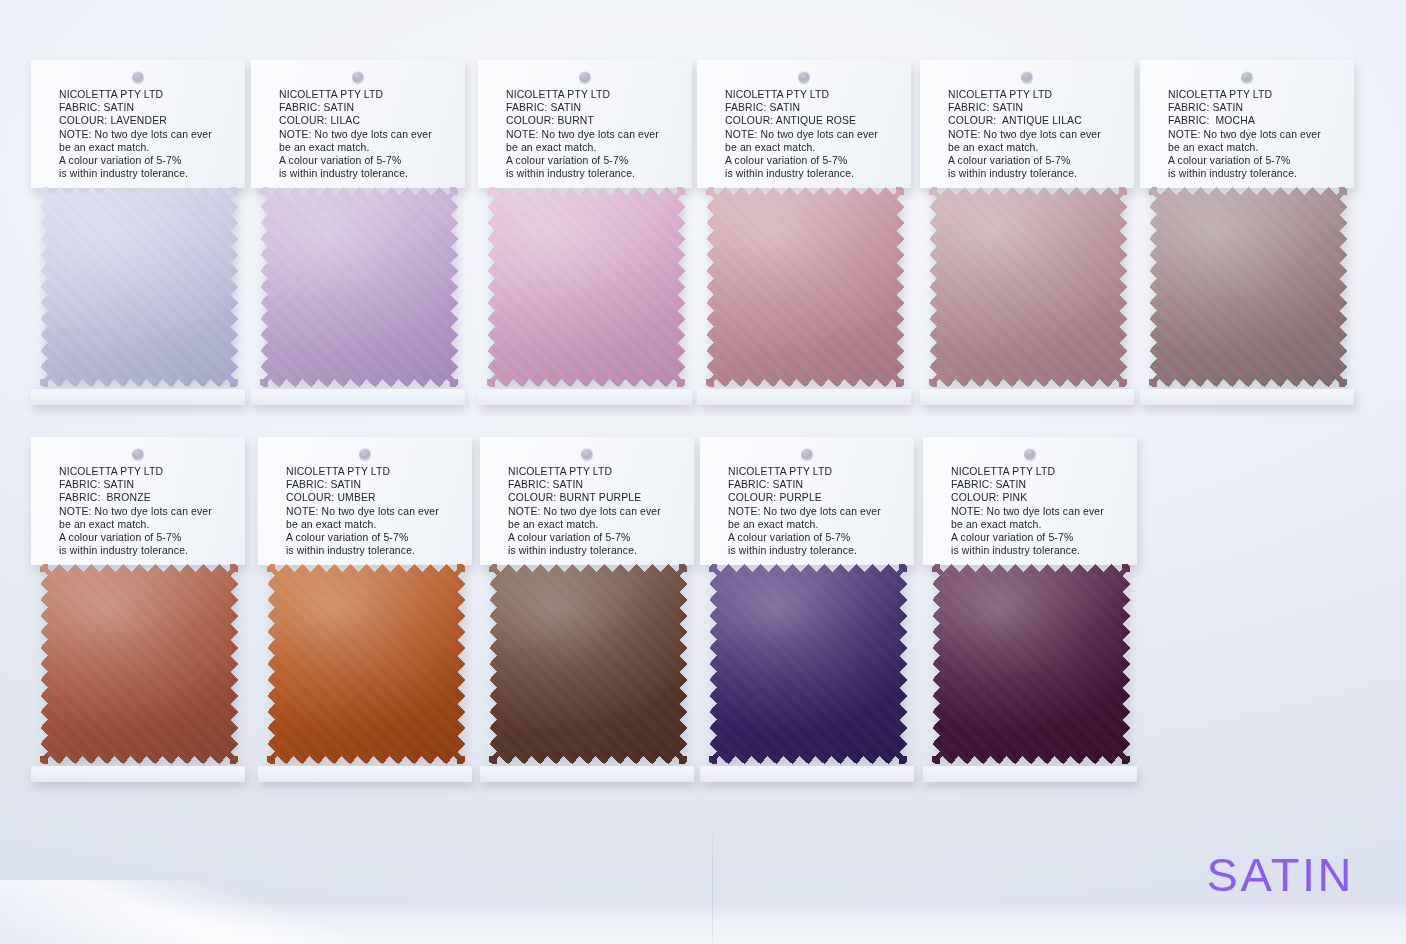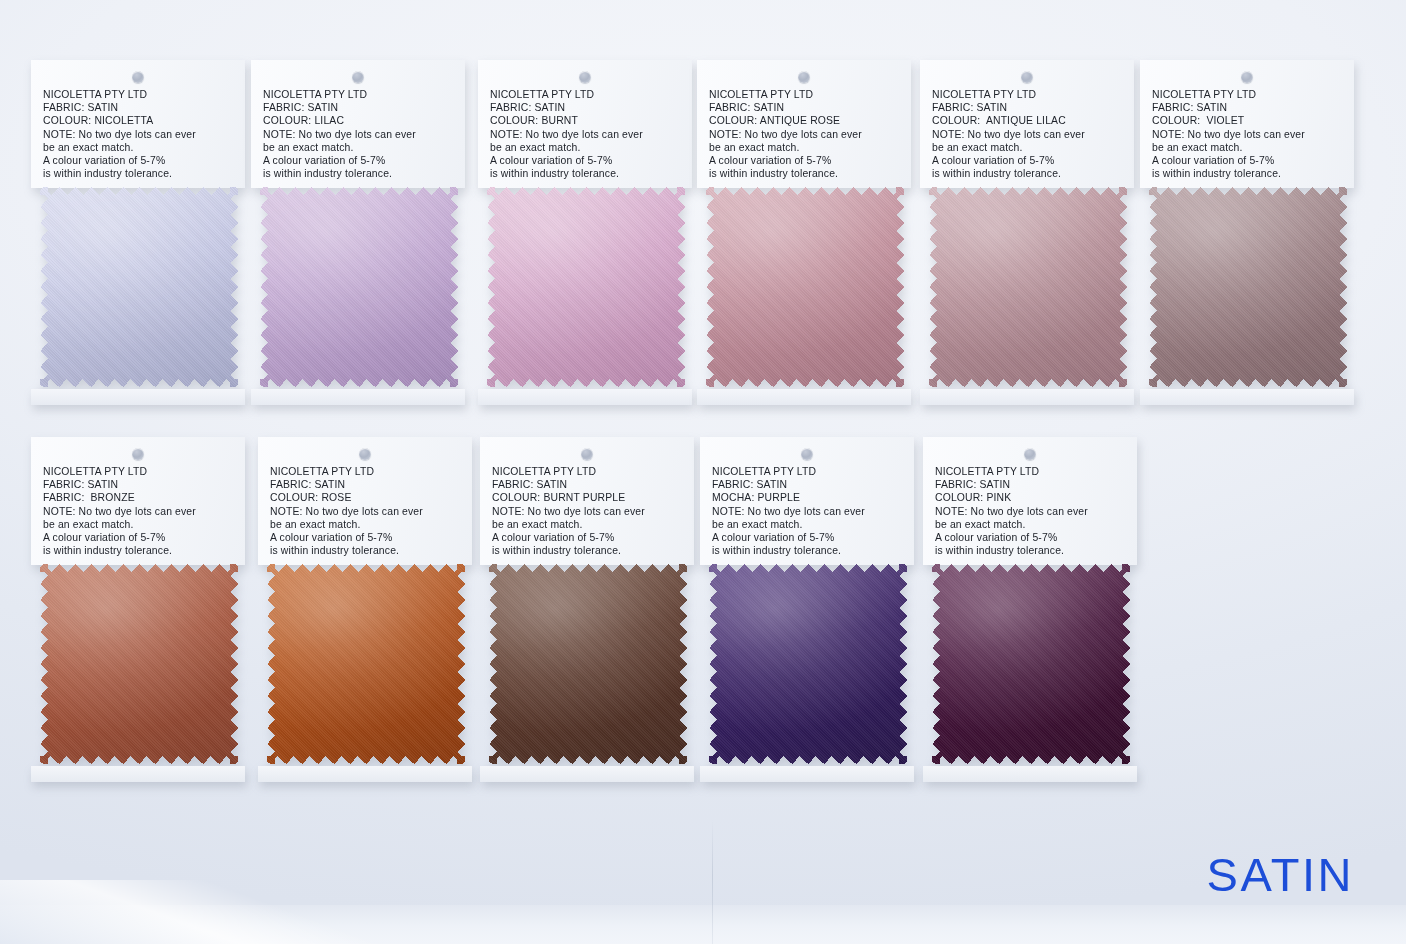--- a/index.html
+++ b/index.html
@@ -37,21 +37,21 @@
   .card{
     position:absolute;
     width:214px;
     filter:drop-shadow(2px 5px 5px rgba(90,100,120,.22));
   }
   .card-tag{
     position:relative;
     background:linear-gradient(105deg,#fbfcfe 0%,#f6f8fb 45%,#eef1f6 100%);
     width:214px;
     box-sizing:border-box;
-    padding:28px 10px 8px 12px;
+    padding:28px 10px 8px 28px;
   }
   .punch-hole{
     position:absolute;
     top:11px;left:50%;margin-left:-6px;
     width:12px;height:12px;border-radius:50%;
     background:radial-gradient(circle at 38% 32%, #c6ccd9 0%, #aeb6c6 48%, #cfd5e0 100%);
     box-shadow:inset 0 1px 1px rgba(255,255,255,.85), 0 1px 1px rgba(120,130,150,.35);
   }
   .tag-line{
     font-size:10.4px;
@@ -113,42 +113,42 @@
     background:linear-gradient(to bottom,#f4f6fa 0%,#e7ebf2 100%);
     z-index:-1;
   }
 
   
   #watermark{
     position:absolute;
     right:52px;bottom:42px;
     font-size:47px;
     letter-spacing:2.5px;
-    color:#1d4ed8;
+    color:#8b5cf6;
     font-family:"Liberation Sans",sans-serif;
     font-weight:400;
   }
 </style>
 </head>
 <body>
 
 <div id="backdrop">
   <div id="backdrop-seamline"></div>
   <div id="backdrop-curve"></div>
   <div id="backdrop-vline"></div>
 </div>
 
 <div id="board">
     <div class="card" style="left: 31px; top: 60px;">
       <div class="card-foot"></div>
       <div class="card-tag">
         <div class="punch-hole"></div>
         <div class="tag-line">NICOLETTA PTY LTD</div>
         <div class="tag-line">FABRIC: SATIN</div>
-        <div class="tag-line">COLOUR: NICOLETTA</div>
+        <div class="tag-line">COLOUR: LAVENDER</div>
         <div class="tag-line">NOTE: No two dye lots can ever</div>
         <div class="tag-line">be an exact match.</div>
         <div class="tag-line">A colour variation of 5-7%</div>
         <div class="tag-line">is within industry tolerance.</div>
       </div>
       <div class="fabric-wrap">
         <div class="fabric">
           <div class="fabric-inner" style="background: linear-gradient(152deg, rgb(212, 215, 239) 0%, rgb(198, 201, 230) 46%, rgb(178, 182, 216) 100%);">
             <div class="fabric-weave"></div>
             <div class="fabric-sheen"></div>
@@ -239,21 +239,21 @@
           </div>
         </div>
       </div>
     </div>
     <div class="card" style="left: 1140px; top: 60px;">
       <div class="card-foot"></div>
       <div class="card-tag">
         <div class="punch-hole"></div>
         <div class="tag-line">NICOLETTA PTY LTD</div>
         <div class="tag-line">FABRIC: SATIN</div>
-        <div class="tag-line">COLOUR:  VIOLET</div>
+        <div class="tag-line">FABRIC:  MOCHA</div>
         <div class="tag-line">NOTE: No two dye lots can ever</div>
         <div class="tag-line">be an exact match.</div>
         <div class="tag-line">A colour variation of 5-7%</div>
         <div class="tag-line">is within industry tolerance.</div>
       </div>
       <div class="fabric-wrap">
         <div class="fabric">
           <div class="fabric-inner" style="background: linear-gradient(152deg, rgb(171, 144, 148) 0%, rgb(156, 128, 132) 46%, rgb(138, 110, 115) 100%);">
             <div class="fabric-weave"></div>
             <div class="fabric-sheen"></div>
@@ -281,21 +281,21 @@
           </div>
         </div>
       </div>
     </div>
     <div class="card" style="left: 258px; top: 437px;">
       <div class="card-foot"></div>
       <div class="card-tag">
         <div class="punch-hole"></div>
         <div class="tag-line">NICOLETTA PTY LTD</div>
         <div class="tag-line">FABRIC: SATIN</div>
-        <div class="tag-line">COLOUR: ROSE</div>
+        <div class="tag-line">COLOUR: UMBER</div>
         <div class="tag-line">NOTE: No two dye lots can ever</div>
         <div class="tag-line">be an exact match.</div>
         <div class="tag-line">A colour variation of 5-7%</div>
         <div class="tag-line">is within industry tolerance.</div>
       </div>
       <div class="fabric-wrap">
         <div class="fabric">
           <div class="fabric-inner" style="background: linear-gradient(152deg, rgb(195, 95, 34) 0%, rgb(176, 80, 26) 46%, rgb(149, 63, 17) 100%);">
             <div class="fabric-weave"></div>
             <div class="fabric-sheen"></div>
@@ -323,21 +323,21 @@
           </div>
         </div>
       </div>
     </div>
     <div class="card" style="left: 700px; top: 437px;">
       <div class="card-foot"></div>
       <div class="card-tag">
         <div class="punch-hole"></div>
         <div class="tag-line">NICOLETTA PTY LTD</div>
         <div class="tag-line">FABRIC: SATIN</div>
-        <div class="tag-line">MOCHA: PURPLE</div>
+        <div class="tag-line">COLOUR: PURPLE</div>
         <div class="tag-line">NOTE: No two dye lots can ever</div>
         <div class="tag-line">be an exact match.</div>
         <div class="tag-line">A colour variation of 5-7%</div>
         <div class="tag-line">is within industry tolerance.</div>
       </div>
       <div class="fabric-wrap">
         <div class="fabric">
           <div class="fabric-inner" style="background: linear-gradient(152deg, rgb(69, 42, 118) 0%, rgb(55, 32, 99) 46%, rgb(42, 24, 80) 100%);">
             <div class="fabric-weave"></div>
             <div class="fabric-sheen"></div>

